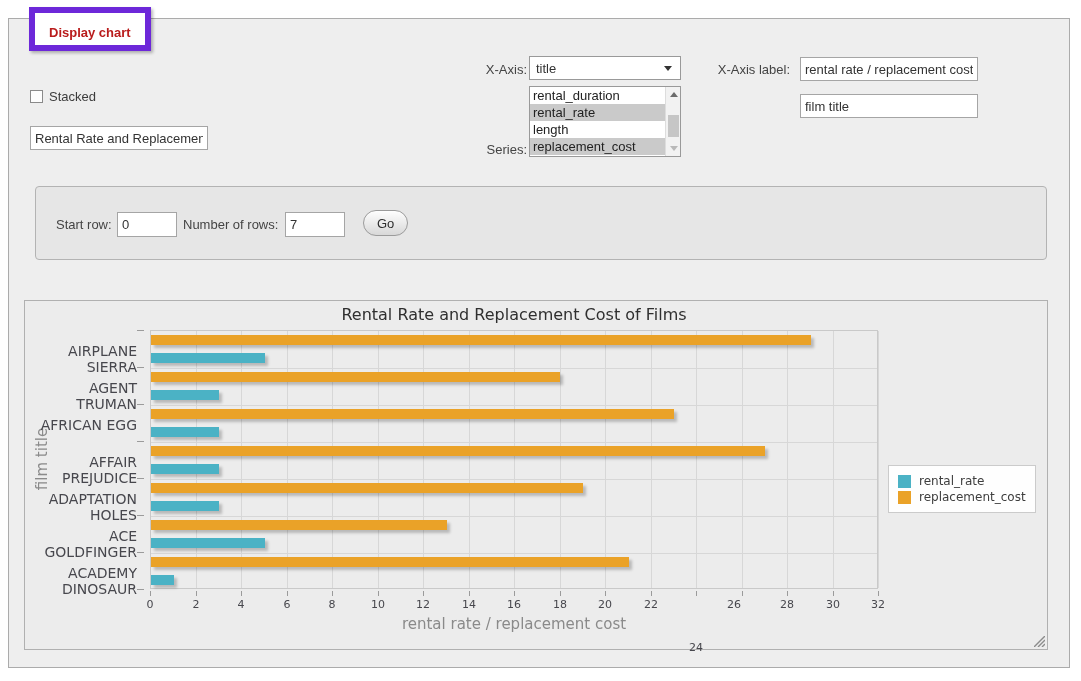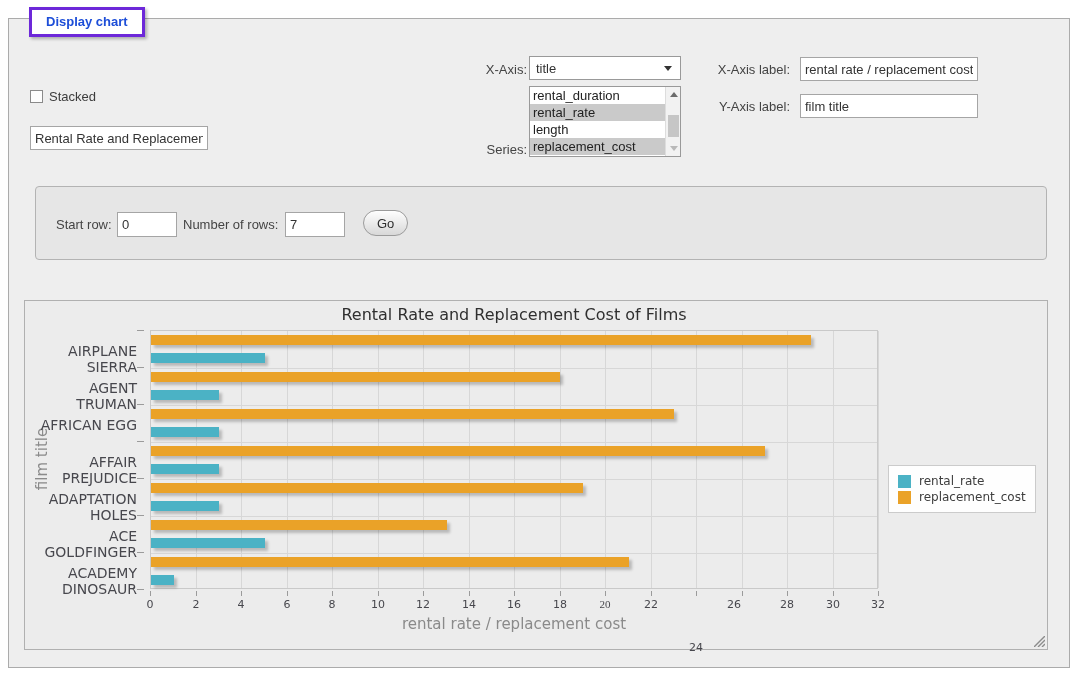--- a/index.html
+++ b/index.html
@@ -1,19 +1,19 @@
 <!DOCTYPE html>
 <html><head>
 <meta charset="utf-8">
 <style>
   * { box-sizing: border-box; margin: 0; padding: 0; }
   html,body { width:1081px; height:681px; background:#ffffff; font-family:"Liberation Sans", sans-serif; font-size:13px; color:#3c3c3c; position:relative; }
 
   .fieldset { position:absolute; left:8px; top:18px; width:1062px; height:650px; border:1px solid #ababab; background:#eeeeee; }
-  .legend-tab { position:absolute; left:20px; top:-12px; background:#ffffff; border:3px solid #6d28d9; padding:4px 14px 5px 14px; font-weight:bold; font-size:13px; color:#1d4ed8; box-shadow:2px 2px 3px rgba(0,0,0,0.28); }
+  .legend-tab { position:absolute; left:20px; top:-12px; background:#ffffff; border:6px solid #6d28d9; padding:12px 14px 5px 14px; font-weight:bold; font-size:13px; color:#b91c1c; box-shadow:2px 2px 3px rgba(0,0,0,0.28); }
 
   
   .radio-row { position:absolute; left:21px; top:39px; display:flex; align-items:center; }
   .radio-item { display:flex; align-items:center; margin-right:12px; cursor:default; }
   .radio-circle { width:13px; height:13px; border:1px solid #8a8a8a; border-radius:50%; background:#fdfdfd; margin-right:5px; position:relative; }
   .radio-circle.checked::after { content:""; position:absolute; left:3px; top:3px; width:5px; height:5px; border-radius:50%; background:#3d3d3d; }
   .check-row { position:absolute; left:21px; top:70px; display:flex; align-items:center; }
   .checkbox { width:13px; height:13px; border:1px solid #8a8a8a; background:#fdfdfd; margin-right:6px; }
   input.text { border:1px solid #a5a5a5; background:#ffffff; font-family:"Liberation Sans", sans-serif; font-size:13px; color:#333; padding:3px 4px; }
   .title-input { position:absolute; left:21px; top:107px; width:178px; height:24px; }
@@ -103,21 +103,20 @@
       <div class="thumb"></div>
       <div class="btn-dn">
           <span class="tri-dn"></span>
         </div>
     </div>
   </div>
 
   <div class="lbl lbl-xlabel">X-Axis label:</div>
   <input class="text axis-input x-axis-input" value="rental rate / replacement cost" style="">
 
-  <div class="lbl lbl-ylabel">Y-Axis label:</div>
   <input class="text axis-input y-axis-input" value="film title" style="">
 
   <div class="row-panel">
     <div class="lbl lbl-start">Start row:</div>
     <input class="text in-start" value="0" style="">
     <div class="lbl lbl-num">Number of rows:</div>
     <input class="text in-num" value="7" style="">
     <button class="go-btn">Go</button>
   </div>
 
@@ -207,21 +206,21 @@
       <div class="xtick-label" style="left: 353px;">10</div>
       <div class="xtick-mark" style="left: 398px;"></div>
       <div class="xtick-label" style="left: 398px;">12</div>
       <div class="xtick-mark" style="left: 444px;"></div>
       <div class="xtick-label" style="left: 444px;">14</div>
       <div class="xtick-mark" style="left: 489px;"></div>
       <div class="xtick-label" style="left: 489px;">16</div>
       <div class="xtick-mark" style="left: 535px;"></div>
       <div class="xtick-label" style="left: 535px;">18</div>
       <div class="xtick-mark" style="left: 580px;"></div>
-      <div class="xtick-label" style="left: 580px; font-family: Liberation Serif, serif;">20</div>
+      <div class="xtick-label" style="left: 580px;">20</div>
       <div class="xtick-mark" style="left: 626px;"></div>
       <div class="xtick-label" style="left: 626px;">22</div>
       <div class="xtick-mark" style="left: 671px;"></div>
       <div class="xtick-label" style="left: 671px; margin-top: 43px;">24</div>
       <div class="xtick-mark" style="left: 717px;"></div>
       <div class="xtick-label" style="left: 709px;">26</div>
       <div class="xtick-mark" style="left: 762px;"></div>
       <div class="xtick-label" style="left: 762px;">28</div>
       <div class="xtick-mark" style="left: 808px;"></div>
       <div class="xtick-label" style="left: 808px;">30</div>

